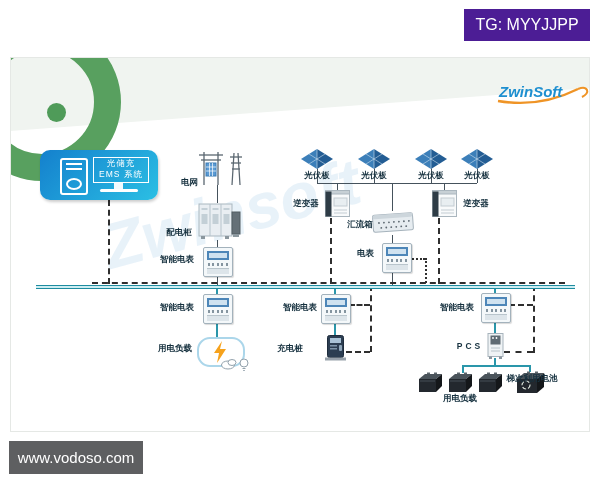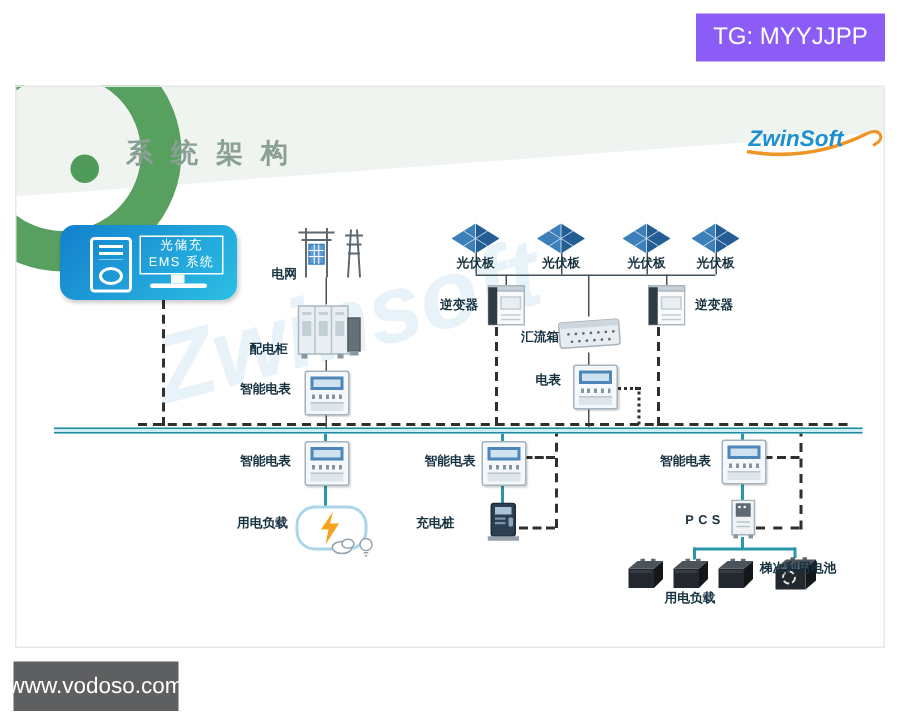--- a/index.html
+++ b/index.html
@@ -1,21 +1,21 @@
 <!DOCTYPE html>
 <html><head>
 <meta charset="utf-8">
 <style>
   html,body{margin:0;padding:0;background:#fff;}
   .page{position:relative;width:600px;height:480px;background:#ffffff;overflow:hidden;
         font-family:"Liberation Sans","DejaVu Sans",sans-serif;}
   
-  .tg-badge{position:absolute;left:464px;top:9px;width:126px;height:32px;background:#8b5cf6;
+  .tg-badge{position:absolute;left:464px;top:9px;width:126px;height:32px;background:#4c1d95;
             color:#fff;font-size:16px;display:flex;align-items:center;justify-content:center;z-index:9;}
-  .site-bar{position:absolute;left:9px;top:441px;width:110px;height:33px;background:#5e5f61;
+  .site-bar{position:absolute;left:9px;top:441px;width:134px;height:33px;background:#5e5f61;
             color:#fff;font-size:15px;display:flex;align-items:center;justify-content:center;z-index:9;}
   
   .slide-frame{position:absolute;left:10px;top:57px;width:578px;height:373px;border:1px solid #e5e8e5;z-index:0;}
   .slide-clip{position:absolute;left:10px;top:57px;width:580px;height:375px;overflow:hidden;z-index:0;}
   .band{position:absolute;left:0;top:0;width:580px;height:80px;background:#f0f4f0;
         clip-path:polygon(0 0,580px 0,580px 31px,0 74px);}
   .ring{position:absolute;left:-47px;top:-34px;width:104px;height:104px;border:27px solid #58a05f;border-radius:50%;}
   .ring-dot{position:absolute;left:37px;top:46px;width:19px;height:19px;background:#4f9b59;border-radius:50%;}
   .watermark{position:absolute;left:90px;top:120px;font-size:64px;font-weight:bold;font-style:italic;
              color:rgba(110,175,215,0.16);transform:rotate(-15deg);white-space:nowrap;}
@@ -69,21 +69,20 @@
   <div class="site-bar">www.vodoso.com</div>
 
   <div class="slide-clip">
     <div class="band"></div>
     <div class="ring"></div>
     <div class="ring-dot"></div>
     <div class="watermark">Zwinsoft</div>
   </div>
   <div class="slide-frame"></div>
 
-  <div class="page-title">系统架构</div>
   <svg class="brand" width="100" height="30" viewBox="0 0 100 30">
     <path d="M6 21 Q 48 28 86 9" stroke="#ef9426" stroke-width="2.4" fill="none"></path>
     <path d="M86 9 q 7 -3 9 1 q 1.5 3.5 -5 7" stroke="#ef9426" stroke-width="2" fill="none"></path>
     <text x="7" y="17" font-size="15" font-style="italic" font-weight="bold" fill="#1e8fd0">ZwinSoft</text>
   </svg>
 
   <div class="ems-box">
     <div class="ems-tower"></div>
     <div class="ems-panel">
       <div>光储充</div>

